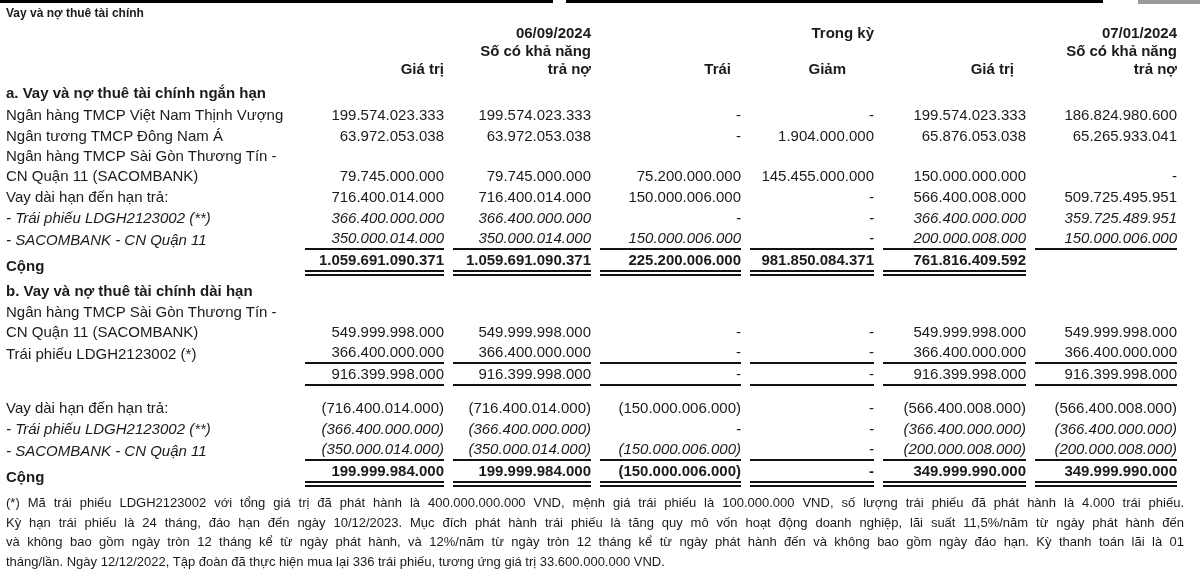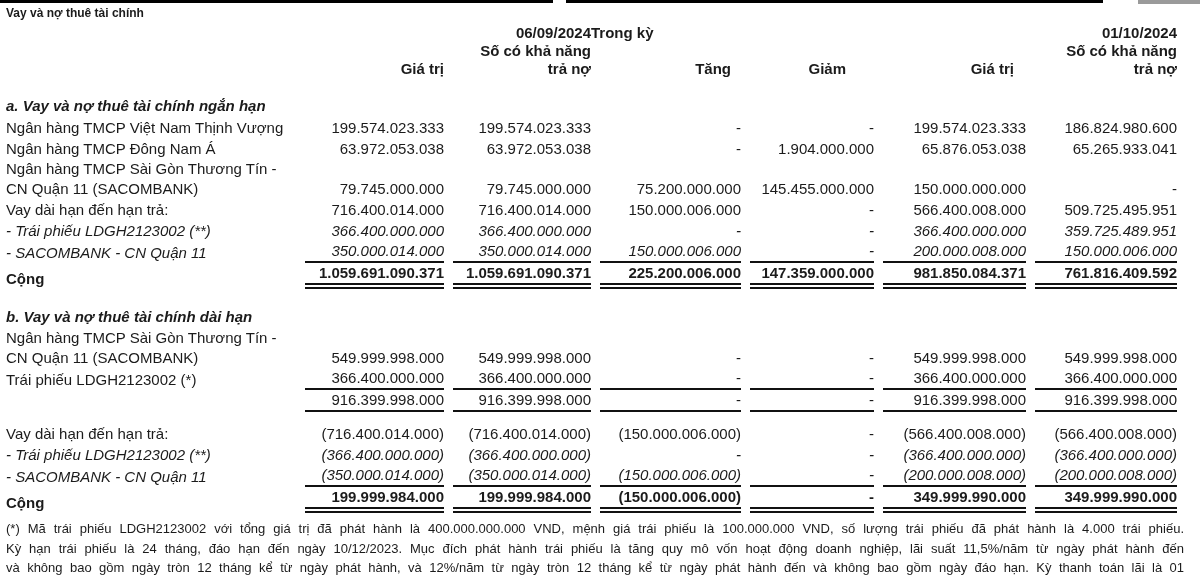--- a/index.html
+++ b/index.html
@@ -16,37 +16,37 @@
   .top-rule.seg3{left:1138px;width:62px;background:#9a9a9a;height:4px;}
   .doc{padding:4px 0 0 6px;}
   .title{font-weight:bold;font-size:12px;line-height:18px;margin-bottom:2px;}
 
   .hgrid,.trow,.sec-head-row{
     display:grid;
     grid-template-columns:290px 148px 147px 150px 133px 152px 151px;
   }
   .hgrid .hcell{font-weight:bold;line-height:18px;}
   .h-right{text-align:right;}
-  .h-center{text-align:left;}
+  .h-center{text-align:right;}
   .c23{grid-column:2/4;}
   .c45{grid-column:4/6;}
   .c67{grid-column:6/8;}
   .col2{grid-column:2;}
   .col3{grid-column:3;}
   .col4{grid-column:4;}
   .col5{grid-column:5;}
   .col6{grid-column:6;}
   .col7{grid-column:7;}
   .pr10{padding-right:10px;}
   .pr28{padding-right:28px;}
   .pr12{padding-right:12px;}
 
   .sec-head{
-    font-weight:bold;font-style:italic;
-    line-height:20px;min-height:21px;margin-top:18px;
+    font-weight:bold;
+    line-height:20px;min-height:21px;margin-top:5px;
     grid-column:1/8;
   }
   .trow{align-items:end;min-height:21px;}
   .cell{line-height:20px;}
   .num{text-align:right;margin-left:9px;}
   .label{padding-right:2px;}
   .trow.italic{font-style:italic;}
   .trow.bold{font-weight:bold;}
   .trow.u-single .num{border-bottom:2px solid #111;}
   .trow.u-double .num{border-bottom:6px double #111;}
@@ -63,46 +63,46 @@
 <div class="top-rule seg2"></div>
 <div class="top-rule seg3"></div>
 
 <div class="doc">
 
   <div class="title">Vay và nợ thuê tài chính</div>
 
   <div class="hgrid">
     <div class="hcell h-right c23">06/09/2024</div>
     <div class="hcell h-center c45">Trong kỳ</div>
-    <div class="hcell h-right c67">01/10/2024</div>
+    <div class="hcell h-right c67">07/01/2024</div>
 
     <div class="hcell h-right c23">Số có khả năng</div>
     <div class="hcell h-right c67">Số có khả năng</div>
 
     <div class="hcell h-right col2">Giá trị</div>
     <div class="hcell h-right col3">trả nợ</div>
-    <div class="hcell h-right col4 pr10">Tăng</div>
+    <div class="hcell h-right col4 pr10">Trái</div>
     <div class="hcell h-right col5 pr28">Giảm</div>
     <div class="hcell h-right col6 pr12">Giá trị</div>
     <div class="hcell h-right col7">trả nợ</div>
   </div>
 
   <div class="sec-head">a. Vay và nợ thuê tài chính ngắn hạn</div>
   <div>
       <div class="trow normal">
         <div class="cell label">Ngân hàng TMCP Việt Nam Thịnh Vượng</div>
         <div class="cell num">199.574.023.333</div>
         <div class="cell num">199.574.023.333</div>
         <div class="cell num">-</div>
         <div class="cell num">-</div>
         <div class="cell num">199.574.023.333</div>
         <div class="cell num">186.824.980.600</div>
       </div>
       <div class="trow normal">
-        <div class="cell label">Ngân hàng TMCP Đông Nam Á</div>
+        <div class="cell label">Ngân tương TMCP Đông Nam Á</div>
         <div class="cell num">63.972.053.038</div>
         <div class="cell num">63.972.053.038</div>
         <div class="cell num">-</div>
         <div class="cell num">1.904.000.000</div>
         <div class="cell num">65.876.053.038</div>
         <div class="cell num">65.265.933.041</div>
       </div>
       <div class="trow normal">
         <div class="cell label">Ngân hàng TMCP Sài Gòn Thương Tín - CN Quận 11 (SACOMBANK)</div>
         <div class="cell num">79.745.000.000</div>
@@ -137,21 +137,20 @@
         <div class="cell num">150.000.006.000</div>
         <div class="cell num">-</div>
         <div class="cell num">200.000.008.000</div>
         <div class="cell num">150.000.006.000</div>
       </div>
       <div class="trow bold u-double">
         <div class="cell label">Cộng</div>
         <div class="cell num">1.059.691.090.371</div>
         <div class="cell num">1.059.691.090.371</div>
         <div class="cell num">225.200.006.000</div>
-        <div class="cell num">147.359.000.000</div>
         <div class="cell num">981.850.084.371</div>
         <div class="cell num">761.816.409.592</div>
       </div>
     </div>
 
   <div class="sec-head">b. Vay và nợ thuê tài chính dài hạn</div>
   <div>
       <div class="trow normal">
         <div class="cell label">Ngân hàng TMCP Sài Gòn Thương Tín - CN Quận 11 (SACOMBANK)</div>
         <div class="cell num">549.999.998.000</div>

